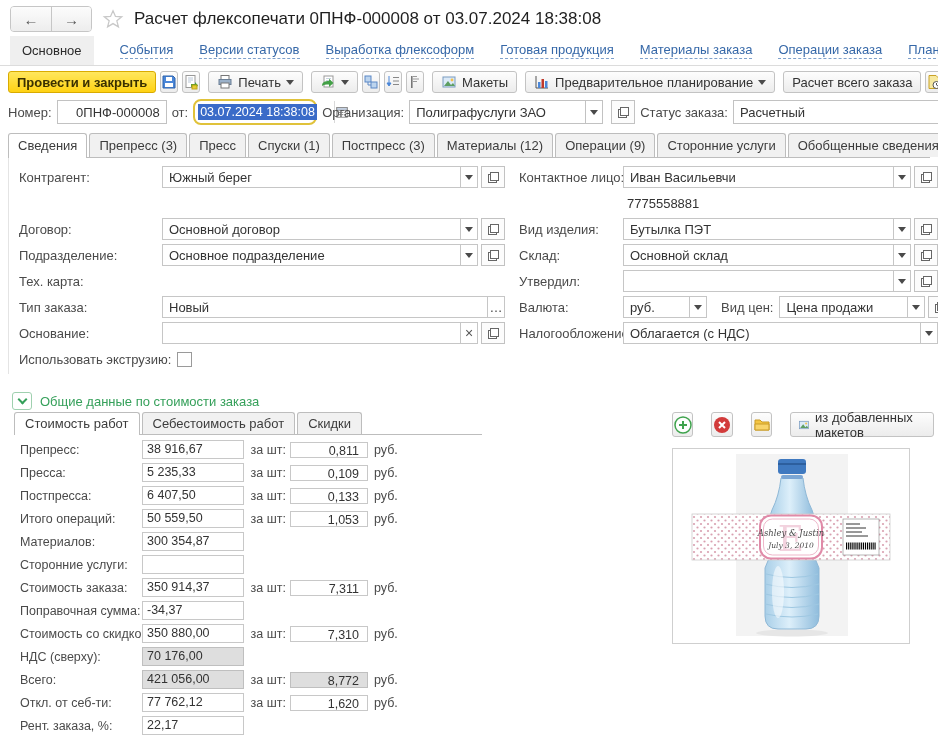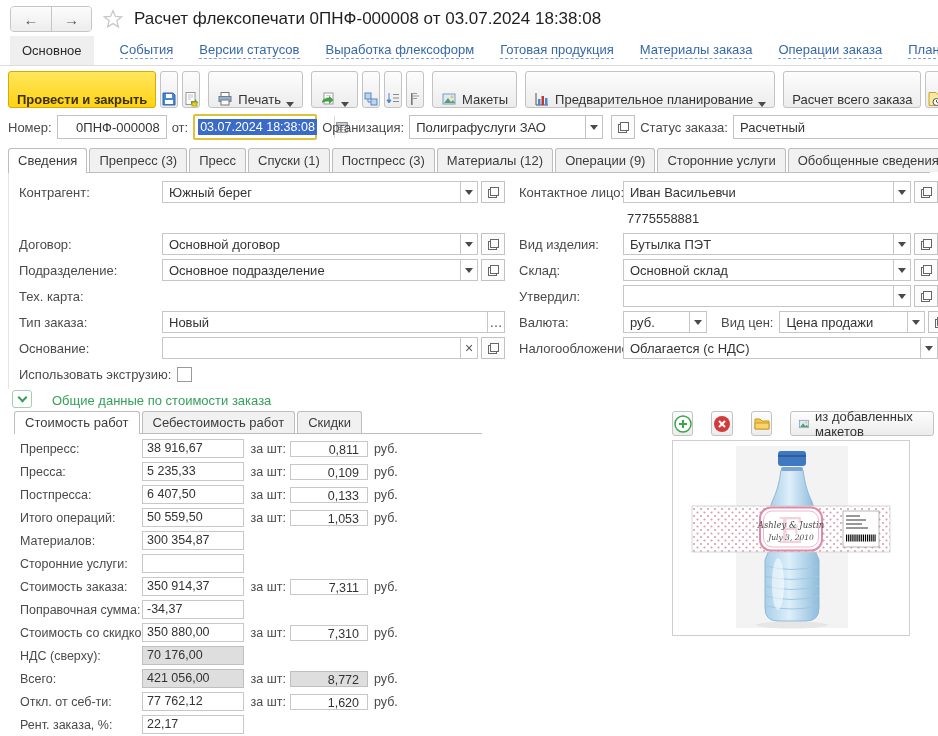--- a/index.html
+++ b/index.html
@@ -21,34 +21,34 @@
   
   .navtabs{ height:30px; display:flex; align-items:stretch; gap:26px; padding:0 0 0 10px;
     border-bottom:1px solid #dcdcdc; }
   .ntab{ display:flex; align-items:center; color:#3668a8; cursor:pointer; white-space:nowrap; }
   .ntab .lbl{ border-bottom:1px dashed #7fa1cc; padding-bottom:1px; }
   .ntab.active{ background:#efefef; color:#2b2b2b; padding:0 12px; }
   .ntab.active .lbl{ border-bottom:none; }
 
   
   .toolbar{ display:flex; align-items:center; gap:4px; padding:5px 8px 4px; }
-  .tbtn{ height:37px; border:1px solid #c3c3c3; border-radius:3px; background:linear-gradient(#fdfdfd,#ececec);
-    display:inline-flex; align-items:flex-end; gap:5px; padding:0 8px; cursor:pointer; white-space:nowrap; color:#333; }
+  .tbtn{ height:22px; border:1px solid #c3c3c3; border-radius:3px; background:linear-gradient(#fdfdfd,#ececec);
+    display:inline-flex; align-items:center; gap:5px; padding:0 8px; cursor:pointer; white-space:nowrap; color:#333; }
   .tbtn.iconic{ width:30px; justify-content:center; padding:0; }
   .tbtn.yellow{ background:linear-gradient(#ffe75d,#ffd213); border-color:#d9ab00; font-weight:bold; color:#3a3000; }
   .caret{ width:0; height:0; border-left:4px solid transparent; border-right:4px solid transparent;
     border-top:5px solid #4a4a4a; display:inline-block; }
   .gap{ width:6px; }
 
   
   .fieldline{ display:flex; align-items:center; gap:5px; padding:2px 0 6px 8px; }
   .flabel{ color:#4a4a4a; white-space:nowrap; }
   .inp{ height:24px; border:1px solid #c2c2c2; background:#fff; display:flex; align-items:center; padding:0 6px; }
   .num{ width:110px;justify-content:flex-end; }
-  .datefield{ width:124px; height:26px; border:2px solid #e0c23a; border-radius:2px; background:#fff;
+  .datefield{ width:124px; height:26px; border:2px solid #e0c23a; border-radius:8px; background:#fff;
     display:flex; align-items:center; padding-left:3px;gap:17px; }
   .datefield .sel{ background:#3a6bc8; color:#fff; padding:1px 2px; white-space:nowrap; font-size:12.5px; }
   .calbtn{ margin-left:auto; width:22px; height:22px; display:flex; align-items:center; justify-content:center;
     border-left:1px solid #d9d9d9; cursor:pointer; }
   .combo{ display:flex; align-items:stretch; height:24px; }
   .combo .val{ border:1px solid #c2c2c2; border-right:none; background:#fff; display:flex; align-items:center;
     padding:0 6px; white-space:nowrap; overflow:hidden; }
   .combo .cbtn{ width:18px; border:1px solid #c2c2c2; background:#fff; display:flex; align-items:center;
     justify-content:center; cursor:pointer; }
   .minibtn{ width:24px; height:24px; border:1px solid #c2c2c2; background:#fcfcfc; display:flex;
@@ -81,21 +81,21 @@
   .fld .cbtn + .minibtn{ height:22px; }
   .minibtn.h22{ height:22px; }
   .dots::before{ content:"\2026"; color:#444; line-height:6px; }
   .xmark::before{ content:"\00D7"; color:#555; font-size:14px; }
   .phone{ padding-left:4px; color:#333; }
   .smallcombo{ width:84px; flex:none; }
   .midlab{ margin:0 6px 0 14px; color:#4a4a4a; white-space:nowrap; }
   .checkbox{ width:15px; height:15px; border:1px solid #9a9a9a; background:#fff; margin-left:6px; cursor:pointer; }
 
   
-  .greenrow{ display:flex; align-items:flex-end; gap:20px; padding:3px 0 3px 12px; height:22px; }
+  .greenrow{ display:flex; align-items:center; gap:8px; padding:3px 0 3px 12px; height:22px;margin-top:16px; }
   .collbtn{ width:20px; height:18px; border:1px solid #9fd0af; border-radius:3px; display:flex;
     align-items:center; justify-content:center; cursor:pointer; background:#fff; }
   .chev{ width:7px; height:7px; border-right:2px solid #35a05a; border-bottom:2px solid #35a05a;
     transform:rotate(45deg); margin-top:-4px; }
   .greentitle{ color:#35a05a; }
 
   
   .costwrap{ display:flex; align-items:flex-start; padding:0 4px 0 14px; }
   .costpanel{ width:468px; }
   .ctabs{ display:flex; border-bottom:1px solid #bdbdbd; align-items:flex-end; margin-bottom:5px; }
@@ -110,21 +110,21 @@
   .cper{ width:78px; height:16px; border:1px solid #c8c8c8; background:#fff; text-align:right;
     padding:0 8px; line-height:17px; font-size:12.5px; }
   .ccur{ margin-left:6px; color:#4a4a4a; font-size:12.5px; }
   .grayfld{ background:#dedede; border-color:#bfbfbf; }
   .debtlab{ width:88px; text-align:left; margin-left:14px; color:#4a4a4a; font-size:12.5px; white-space:nowrap; }
   .debtval{ width:112px; height:19px; border:1px solid #c8c8c8; background:#fff; text-align:right;
     padding:0 4px; line-height:17px; font-size:12.5px; }
 
   
   .imgpanel{ margin-left:auto; width:262px; }
-  .imgbtns{ display:flex; align-items:center; gap:18px; margin-bottom:4px; }
+  .imgbtns{ display:flex; align-items:center; gap:18px; margin-bottom:11px; }
   .ibtn{ height:25px; border:1px solid #c3c3c3; border-radius:3px; background:linear-gradient(#fdfdfd,#ececec);
     display:inline-flex; align-items:center; justify-content:center; gap:5px; padding:0 7px; cursor:pointer; }
   .ibtn.sq{ width:28px; padding:0; }
   .imgframe{ width:238px; height:196px; border:1px solid #cfcfcf; background:#fff; display:flex;
     align-items:center; justify-content:center; }
 </style>
 </head>
 <body>
 
 <div class="container">

